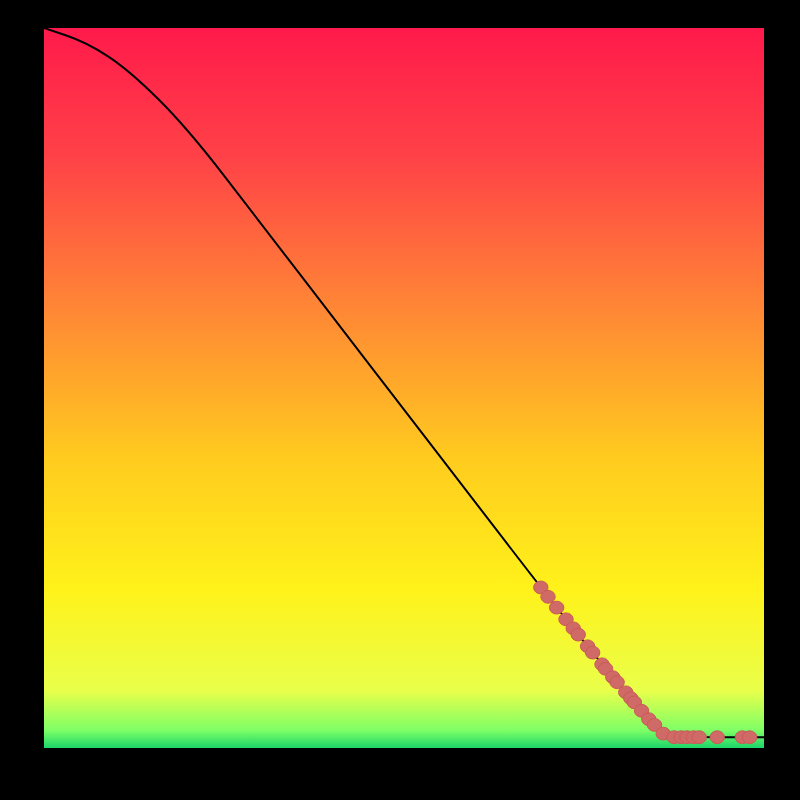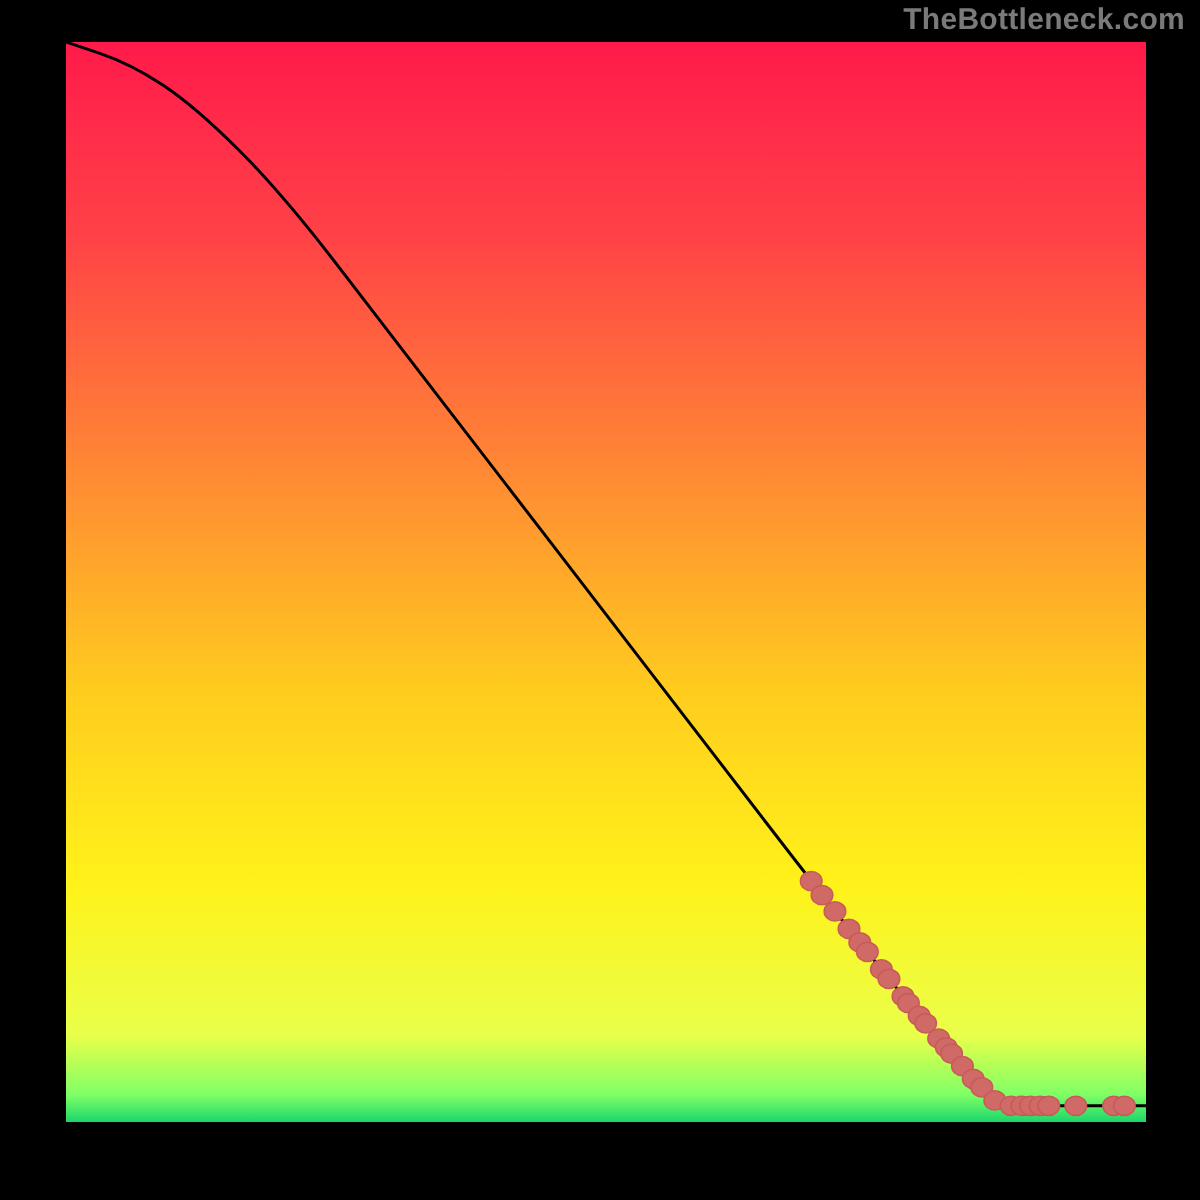--- a/index.html
+++ b/index.html
@@ -31,21 +31,20 @@
     left: 44px;
     top: 28px;
     width: 720px;
     height: 720px;
   }
   svg { display: block; }
 </style>
 </head>
 <body>
 <div class="wrap">
-  <div class="attribution">TheBottleneck.com</div>
 
   <div class="plot">
     <svg id="chartSvg" width="720" height="720" viewBox="0 0 720 720">
         <defs>
           <linearGradient id="bg-grad" x1="0" y1="0" x2="0" y2="1">
             <stop offset="0%" stop-color="#ff1a4b"></stop>
             <stop offset="18%" stop-color="#ff4247"></stop>
             <stop offset="40%" stop-color="#ff8a34"></stop>
             <stop offset="60%" stop-color="#ffcc1e"></stop>
             <stop offset="78%" stop-color="#fff21a"></stop>

